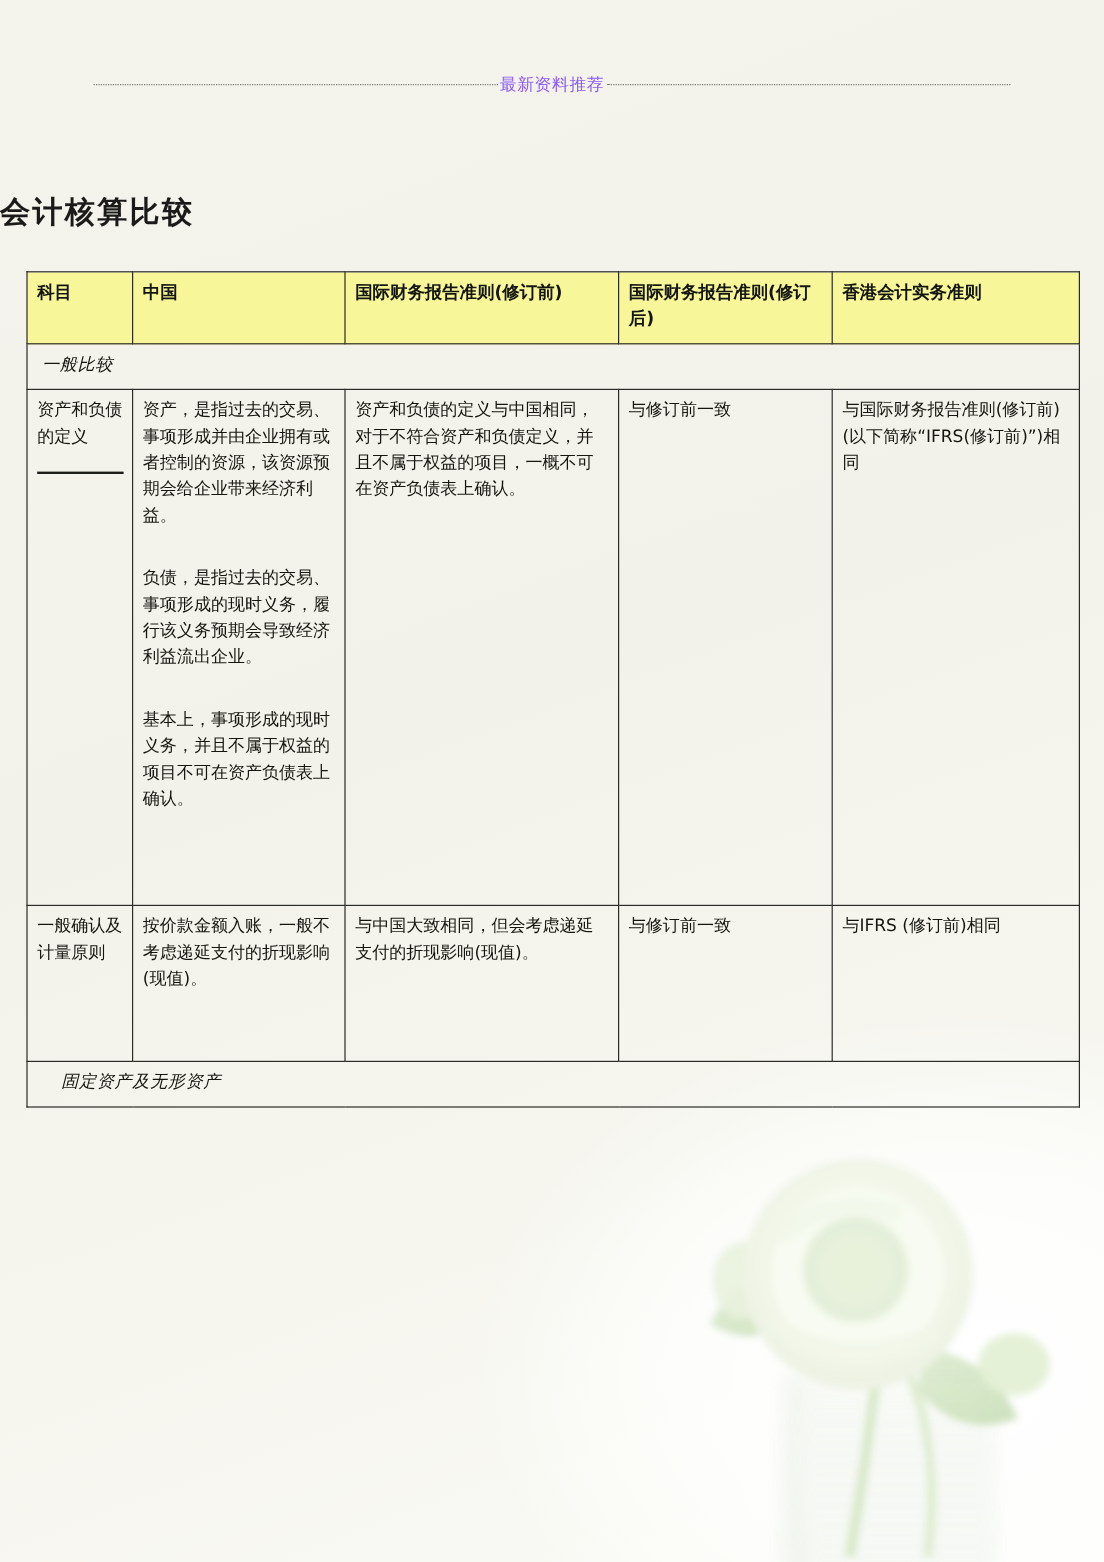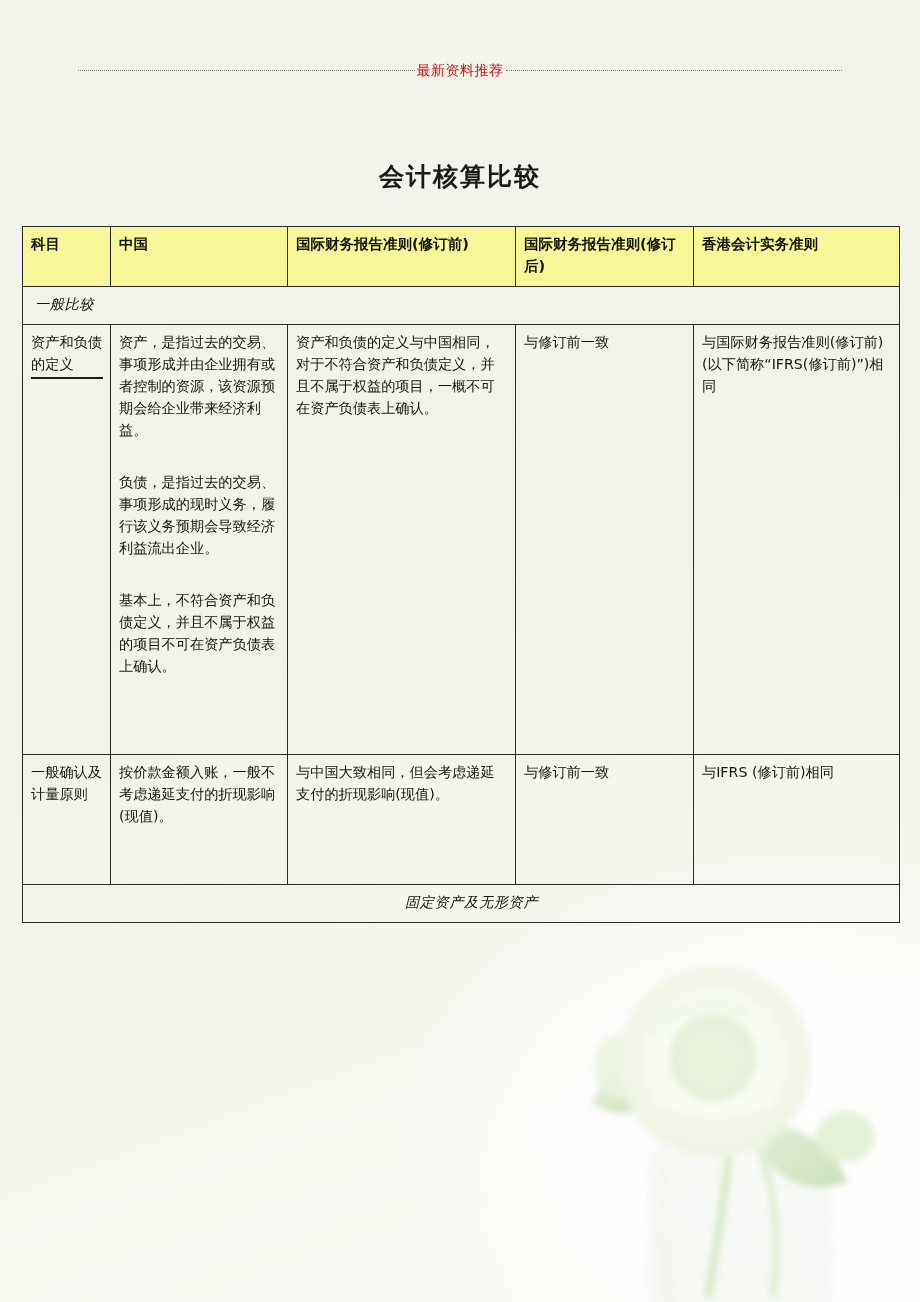--- a/index.html
+++ b/index.html
@@ -58,31 +58,30 @@
   .dot-rule {
     flex: 1 1 auto;
     border-bottom: 1.5px dotted #7a7a72;
     position: relative;
     top: -4px;
     min-width: 40px;
   }
   .running-header-text {
     padding: 0 2px;
     font-size: 14px;
-    color: #b91c1c;
+    color: #8b5cf6;
     letter-spacing: .5px;
   }
 
   
   .doc-title {
     position: absolute;
     top: 160px;
     left: 0;
     width: 920px;
-    text-align: center;
     font-size: 25px;
     font-weight: 700;
     color: #1a1a18;
     letter-spacing: 2px;
     font-family: "DejaVu Sans", "Liberation Sans", sans-serif;
   }
 
   
   .table-wrap {
     position: absolute;
@@ -123,30 +122,30 @@
   td.section {
     height: 38px;
     font-style: italic;
     font-weight: 400;
     font-size: 15px;
     letter-spacing: .6px;
     padding-top: 12px;
     vertical-align: bottom;
   }
   td.section.left { text-align: left; padding-left: 12px; }
-  td.section.center { text-align: center; padding-left: 28px; }
+  td.section.center { text-align: left; padding-left: 28px; }
 
   td.subject {
     font-size: 13.8px;
     line-height: 1.6;
   }
   td.subject .underlined {
     border-bottom: 2px solid #1c1c18;
     display: block;
-    padding-bottom: 2px;
+    padding-bottom: 18px;
   }
   td.body p { margin: 0 0 16px 0; }
   td.body p:last-child { margin-bottom: 0; }
   td.body p.gap-lg { margin-bottom: 30px; }
 
   .r1 td { height: 430px; }
   .r2 td { height: 130px; }
   .r3 td { height: 148px; }
 
   
@@ -247,21 +246,21 @@
           <td class="section left" colspan="5">一般比较</td>
         </tr>
 
         <tr class="r1">
           <td class="subject">
             <span class="underlined">资产和负债的定义</span>
           </td>
           <td class="body">
             <p class="gap-lg">资产，是指过去的交易、事项形成并由企业拥有或者控制的资源，该资源预期会给企业带来经济利益。</p>
             <p class="gap-lg">负债，是指过去的交易、事项形成的现时义务，履行该义务预期会导致经济利益流出企业。</p>
-            <p>基本上，不符合资产和负债定义，并且不属于权益的项目不可在资产负债表上确认。</p>
+            <p>基本上，事项形成的现时义务，并且不属于权益的项目不可在资产负债表上确认。</p>
           </td>
           <td class="body">资产和负债的定义与中国相同，对于不符合资产和负债定义，并且不属于权益的项目，一概不可在资产负债表上确认。</td>
           <td class="body">与修订前一致</td>
           <td class="body">与国际财务报告准则(修订前)(以下简称“IFRS(修订前)”)相同</td>
         </tr>
 
         <tr class="r2">
           <td class="subject">一般确认及计量原则</td>
           <td class="body">按价款金额入账，一般不考虑递延支付的折现影响(现值)。</td>
           <td class="body">与中国大致相同，但会考虑递延支付的折现影响(现值)。</td>

